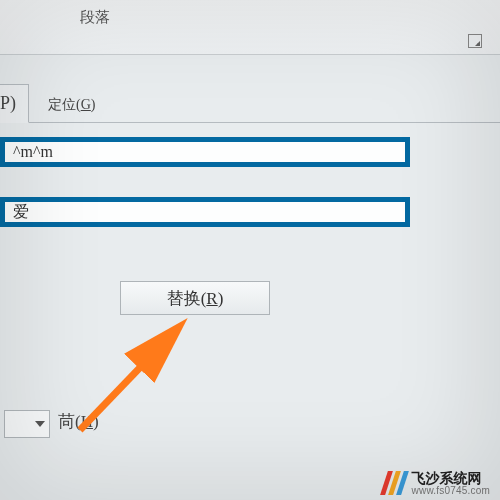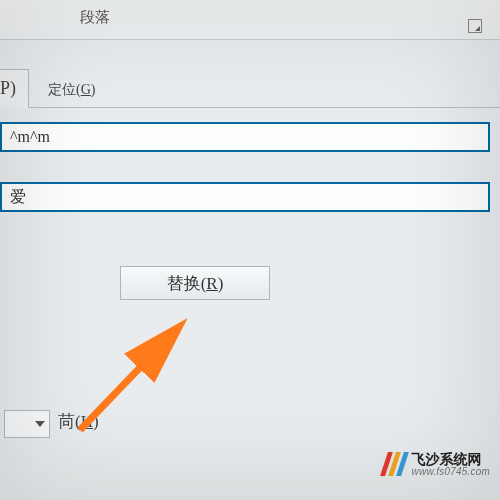--- a/index.html
+++ b/index.html
@@ -8,21 +8,21 @@
       height: 500px;
       background: #e8ecee;
       font-family: "SimSun", "宋体", serif;
       font-size: 16px;
       color: #333;
       overflow: hidden;
       position: relative;
     }
     
     .ribbon-section {
-      height: 40px;
+      height: 55px;
       background: linear-gradient(#f5f7f8, #eef1f3);
       border-bottom: 1px solid #c8cdd0;
       position: relative;
     }
     .ribbon-label {
       position: absolute;
       left: 80px;
       top: 8px;
       font-size: 15px;
       color: #555;
@@ -85,24 +85,24 @@
       border-left: none;
       border-bottom: 1px solid #eef1f3;
       background: #eef1f3;
     }
     
     .field-block {
       margin-top: 14px;
       padding: 0 6px;
     }
     .input-box {
-      width: 490px;
+      width: 410px;
       height: 30px;
       background: #fdfefe;
-      border: 2px solid #0369a1;
+      border: 5px solid #0369a1;
       padding: 4px 8px;
       font-family: inherit;
       font-size: 16px;
       color: #333;
       display: flex;
       align-items: center;
       margin-left: -6px;
     }
     .options-text {
       font-size: 17px;
@@ -170,21 +170,21 @@
     .arrow-annotation {
       position: absolute;
       left: 60px;
       top: 310px;
       pointer-events: none;
     }
     
     .watermark {
       position: absolute;
       right: 10px;
-      bottom: 23px;
+      bottom: 4px;
       display: flex;
       align-items: center;
       gap: 6px;
       font-family: "Microsoft YaHei", sans-serif;
     }
     .wm-logo {
       width: 24px;
       height: 24px;
       position: relative;
     }
@@ -196,21 +196,21 @@
     }
     .wm-b1 { left: 2px; background: #e63b2e; }
     .wm-b2 { left: 10px; background: #f4a623; }
     .wm-b3 { left: 18px; background: #3a9bd9; }
     .wm-text {
       display: flex;
       flex-direction: column;
       line-height: 1.05;
     }
     .wm-name { font-size: 14px; color: #222; font-weight: 600; }
-    .wm-url { font-size: 10px; color: #777; letter-spacing: 0.2px; font-style: italic; }
+    .wm-url { font-size: 10px; color: #777; letter-spacing: 0.2px; }
     
     .vignette {
       position: absolute;
       inset: 0;
       pointer-events: none;
       box-shadow: inset 0 0 90px 20px rgba(0,0,0,0.10);
     }
   </style>
 </head>
 <body>

